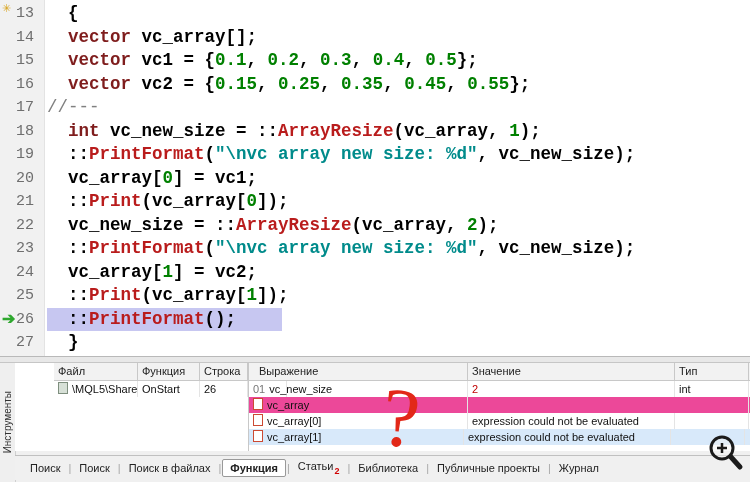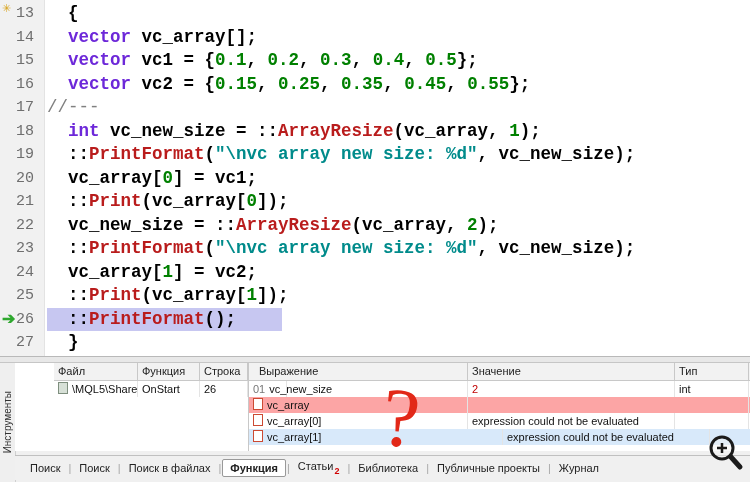--- a/index.html
+++ b/index.html
@@ -9,21 +9,21 @@
   
   .editor{position:absolute;left:0;top:0;width:750px;height:356px;background:#fff;}
   .gutter-bg{position:absolute;left:0;top:0;width:44px;height:356px;background:#F1F1F1;
              border-right:1px solid #E3E3E3;}
   #code-lines{position:absolute;left:0;top:2px;width:750px;}
   .line{height:23.5px;line-height:23.5px;white-space:pre;position:relative;
         font-family:"Liberation Mono","DejaVu Sans Mono",monospace;font-weight:700;font-size:17.5px;}
   .ln{position:absolute;left:0;top:0;width:34px;text-align:right;font-size:15px;font-weight:400;color:#6E6E6E;}
   .code{margin-left:47px;display:inline-block;height:100%;}
   .cur .code{background:#C7C7F1;padding-right:46px;}
-  .kw{color:#6d28d9;} .num{color:#008000;} .fn{color:#b91c1c;} .str{color:#008B8B;}
+  .kw{color:#7f1d1d;} .num{color:#008000;} .fn{color:#b91c1c;} .str{color:#008B8B;}
   .cmt{color:#808080;font-weight:400;} .pln{color:#000;}
   .dbg-arrow{position:absolute;left:2px;top:307px;height:23.5px;line-height:23.5px;
              color:#2EA82E;font-size:16px;font-weight:bold;}
   .margin-icon{position:absolute;left:2px;top:2px;color:#D9A520;font-size:11px;}
 
   
   .splitter{position:absolute;left:0;top:356px;width:750px;height:7px;background:#E8E8E8;
             border-top:1px solid #B9B9B9;border-bottom:1px solid #C6C6C6;box-sizing:border-box;}
 
   
@@ -32,21 +32,21 @@
             border-right:1px solid #D0D0D0;display:flex;align-items:center;justify-content:center;}
   .vtext{writing-mode:vertical-rl;transform:rotate(180deg);font-size:10px;color:#333;}
   .panel-body{position:absolute;left:15px;top:0;width:735px;height:88px;background:#fff;}
   #files-table{position:absolute;left:0;top:0;width:234px;height:88px;border-right:1px solid #C8C8C8;box-sizing:border-box;padding-left:39px;}
   #watch-table{position:absolute;left:234px;top:0;width:501px;height:88px;}
   .trow{display:flex;height:16px;line-height:16px;font-size:11px;color:#111;}
   .thead{height:17px;line-height:17px;background:#F2F2F2;border-bottom:1px solid #C8C8C8;color:#222;}
   .tc{flex:0 0 auto;padding-left:4px;box-sizing:border-box;overflow:hidden;white-space:nowrap;
       border-right:1px solid #E4E4E4;}
   .thead .tc{border-right:1px solid #C8C8C8;}
-  .bg-gray{background:#fca5a5;} .bg-blue{background:#D8E9FA;}
+  .bg-gray{background:#ec4899;} .bg-blue{background:#D8E9FA;}
   .vred{color:#C00000;}
   .wpre{color:#777;margin-right:4px;}
   .ficon{display:inline-block;width:8px;height:10px;background:#fff;border:1px solid #CC4A33;
          margin-right:4px;vertical-align:-1px;}
   .ficon.gray{border-color:#7E8E7E;background:#D7E0D7;}
 
   
   .tabbar{position:absolute;left:15px;right:0;bottom:2px;height:24px;background:#F0F0F0;
           border-top:1px solid #C0C0C0;display:flex;align-items:center;padding-left:8px;
           font-size:11px;color:#222;}
@@ -122,21 +122,21 @@
           <span class="tc" style="width: 219px;"><span class="ficon"></span><span>vc_array</span></span>
           <span class="tc" style="width: 207px; margin-top: 17px;">invalid array access</span>
           <span class="tc" style="width: 74px;"></span>
         </div>
         <div class="trow">
           <span class="tc" style="width: 219px;"><span class="ficon"></span><span>vc_array[0]</span></span>
           <span class="tc" style="width: 207px;">expression could not be evaluated</span>
           <span class="tc" style="width: 74px;"></span>
         </div>
         <div class="trow bg-blue">
-          <span class="tc" style="width: 254px;"><span class="ficon"></span><span>vc_array[1]</span></span>
+          <span class="tc" style="width: 215px;"><span class="ficon"></span><span>vc_array[1]</span></span>
           <span class="tc" style="width: 207px;">expression could not be evaluated</span>
           <span class="tc" style="width: 74px;"></span>
         </div>
       </div>
   </div>
   <div class="tabbar" id="tabbar">
       <span class="tab">Поиск</span>
       <span class="tabsep">|</span>
       <span class="tab">Поиск</span>
       <span class="tabsep">|</span>

